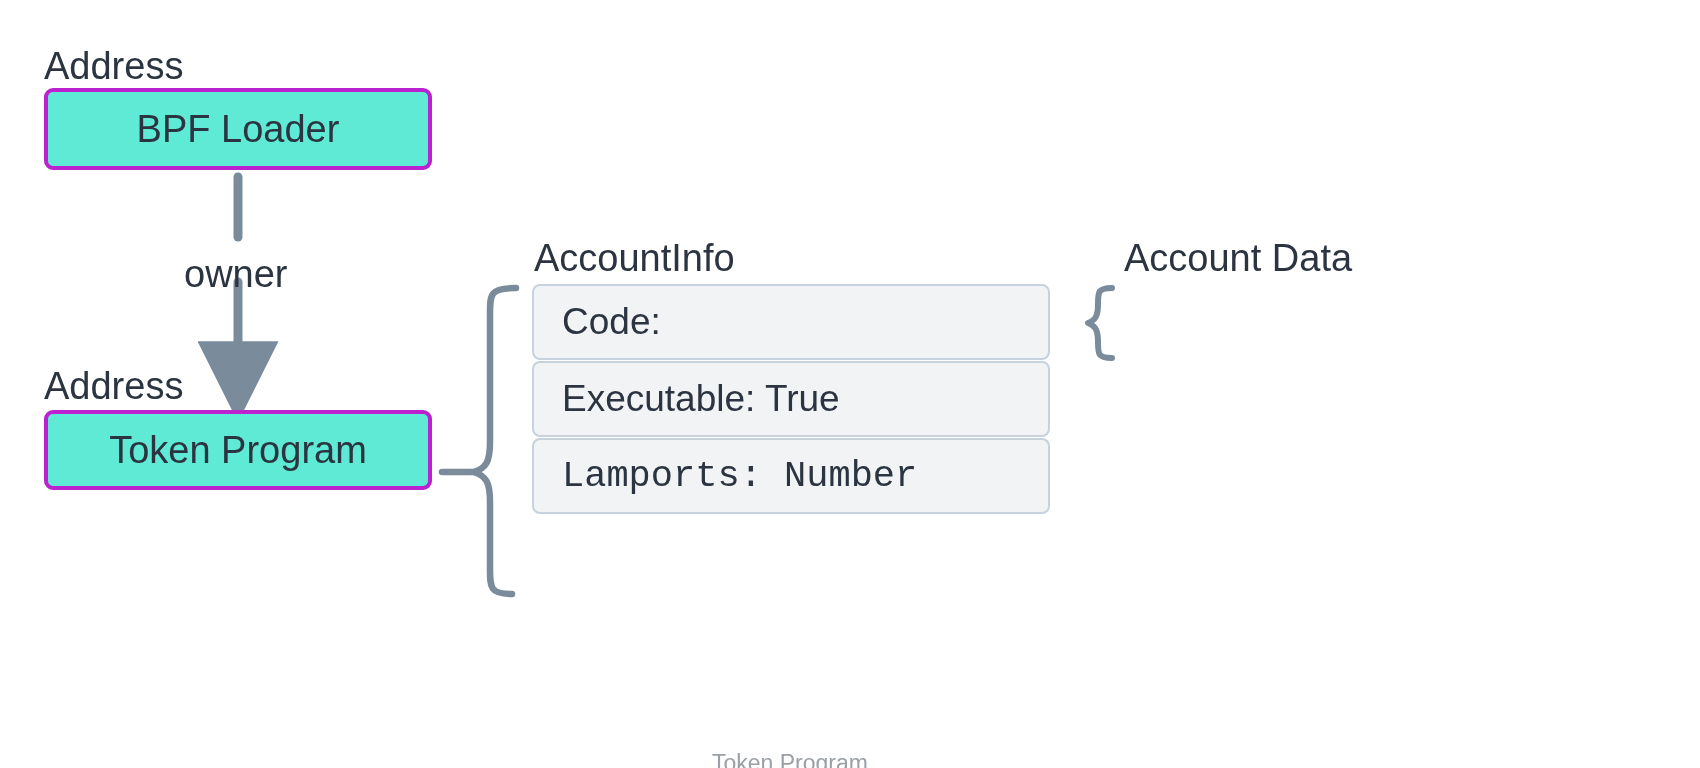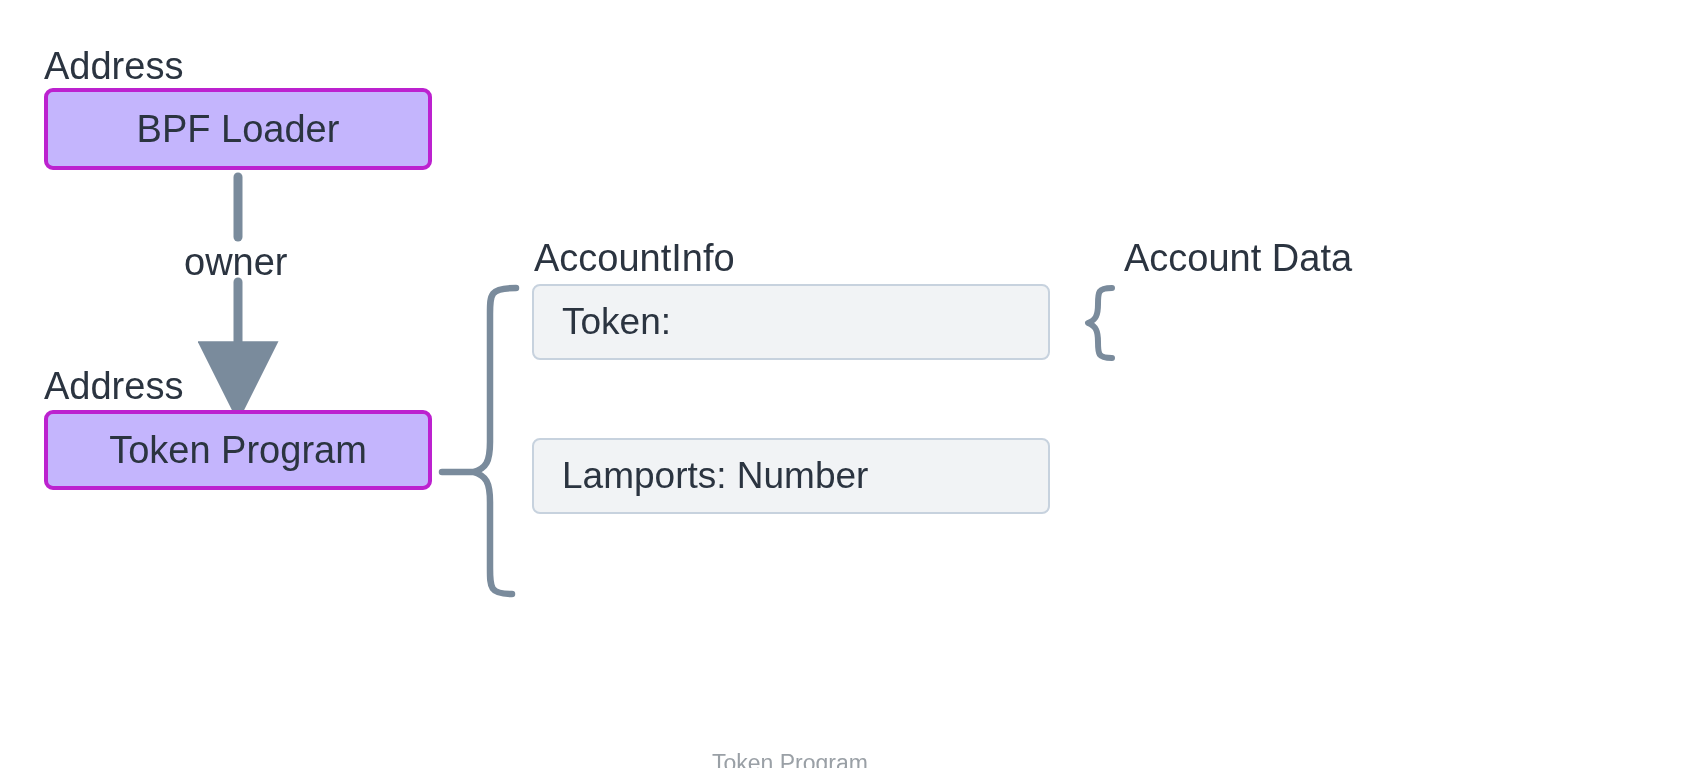--- a/index.html
+++ b/index.html
@@ -32,21 +32,21 @@
     font-size: 38px;
     line-height: 44px;
     color: #2b3440;
     white-space: nowrap;
     letter-spacing: 0px;
   }
 
   
   .addr-box {
     box-sizing: border-box;
-    background: #c4b5fd;
+    background: #5eead4;
     border: 4px solid #bc21cf;
     border-radius: 9px;
     display: flex;
     align-items: center;
     justify-content: center;
     font-size: 38px;
     color: #2b3440;
     white-space: nowrap;
   }
 
@@ -120,36 +120,39 @@
              C 1096 294, 1098 299, 1098 310
              C 1098 322, 1098 326, 1112 326" fill="none" stroke="#7a8b9c" stroke-width="6" stroke-linecap="round" stroke-linejoin="round"></path>
   </svg>
 
   <div class="abs caption" style="left:44px; top:12px;">Address</div>
 
   <div class="abs addr-box" style="left:44px; top:56px; width:388px; height:82px;">
     <span>BPF Loader</span>
   </div>
 
-  <div class="abs caption" style="left:184px; top:208px;text-align:center;">owner</div>
+  <div class="abs caption" style="left:184px; top:220px;text-align:center;">owner</div>
 
   <div class="abs caption" style="left:44px; top:332px;">Address</div>
 
   <div class="abs addr-box" style="left:44px; top:378px; width:388px; height:80px;">
     <span>Token Program</span>
   </div>
 
   <div class="abs caption" style="left:534px; top:204px;">AccountInfo</div>
 
   <div class="abs info-row" style="left:532px; top:252px; width:518px; height:76px;">
-    <span>Token:</span>
+    <span>Code:</span>
   </div>
 
+  <div class="abs info-row" style="left:532px; top:329px; width:518px; height:76px;">
+    <span>Executable: True</span>
+  </div>
 
-  <div class="abs info-row" style="left:532px; top:406px; width:518px; height:76px;">
+  <div class="abs info-row" style="left:532px; top:406px; width:518px; height:76px;font-family:Liberation Mono, monospace;">
     <span>Lamports: Number</span>
   </div>
 
 
   <div class="abs caption" style="left:1124px; top:204px;">Account Data</div>
 
 
   <div class="figure-caption">Token Program</div>
 
 </div>

